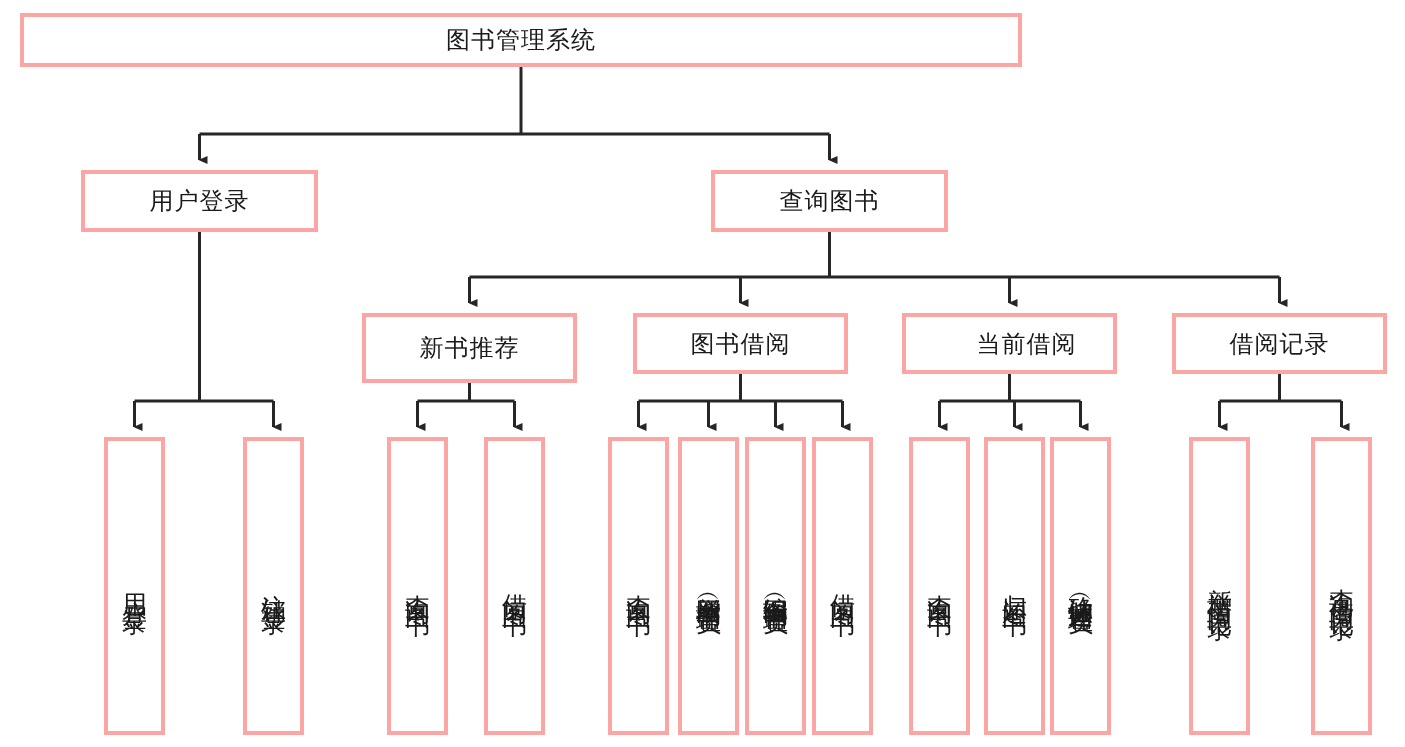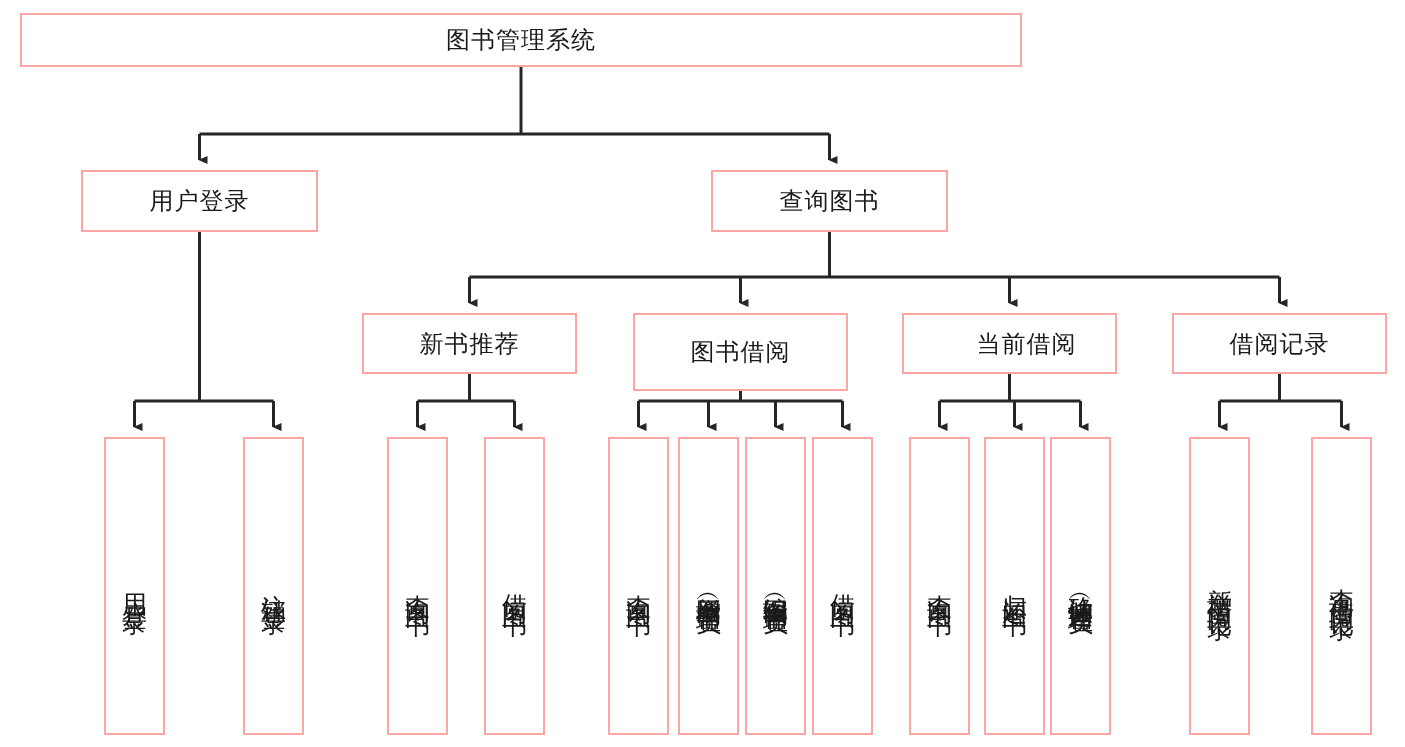--- a/index.html
+++ b/index.html
@@ -21,21 +21,21 @@
     position: absolute;
     left: 0;
     top: 0;
     width: 1405px;
     height: 747px;
   }
   .node {
     position: absolute;
     box-sizing: border-box;
     background: #ffffff;
-    border: 2px solid #fca5a5;
+    border: 4px solid #fca5a5;
     display: flex;
     align-items: center;
     justify-content: center;
   }
   .node-label {
     color: #1a1a1a;
     line-height: 1.0;
     text-align: center;
     white-space: nowrap;
   }
@@ -118,24 +118,24 @@
   <div id="node-layer">
       <div class="node horizontal" style="left: 20px; top: 13px; width: 1002px; height: 54px;">
         <span class="node-label">图书管理系统</span>
       </div>
       <div class="node horizontal" style="left: 81px; top: 170px; width: 237px; height: 62px;">
         <span class="node-label">用户登录</span>
       </div>
       <div class="node horizontal" style="left: 711px; top: 170px; width: 237px; height: 62px;">
         <span class="node-label">查询图书</span>
       </div>
-      <div class="node horizontal" style="left: 362px; top: 313px; width: 215px; height: 61px;">
+      <div class="node horizontal" style="left: 362px; top: 313px; width: 215px; height: 70px;">
         <span class="node-label">新书推荐</span>
       </div>
-      <div class="node horizontal" style="left: 633px; top: 313px; width: 215px; height: 78px;">
+      <div class="node horizontal" style="left: 633px; top: 313px; width: 215px; height: 61px;">
         <span class="node-label">图书借阅</span>
       </div>
       <div class="node horizontal" style="left: 902px; top: 313px; width: 215px; height: 61px; padding-left: 34px;">
         <span class="node-label">当前借阅</span>
       </div>
       <div class="node horizontal" style="left: 1172px; top: 313px; width: 215px; height: 61px;">
         <span class="node-label">借阅记录</span>
       </div>
       <div class="node vertical" style="left: 104px; top: 437px; width: 61px; height: 298px;">
         <span class="node-label">用户登录</span>

